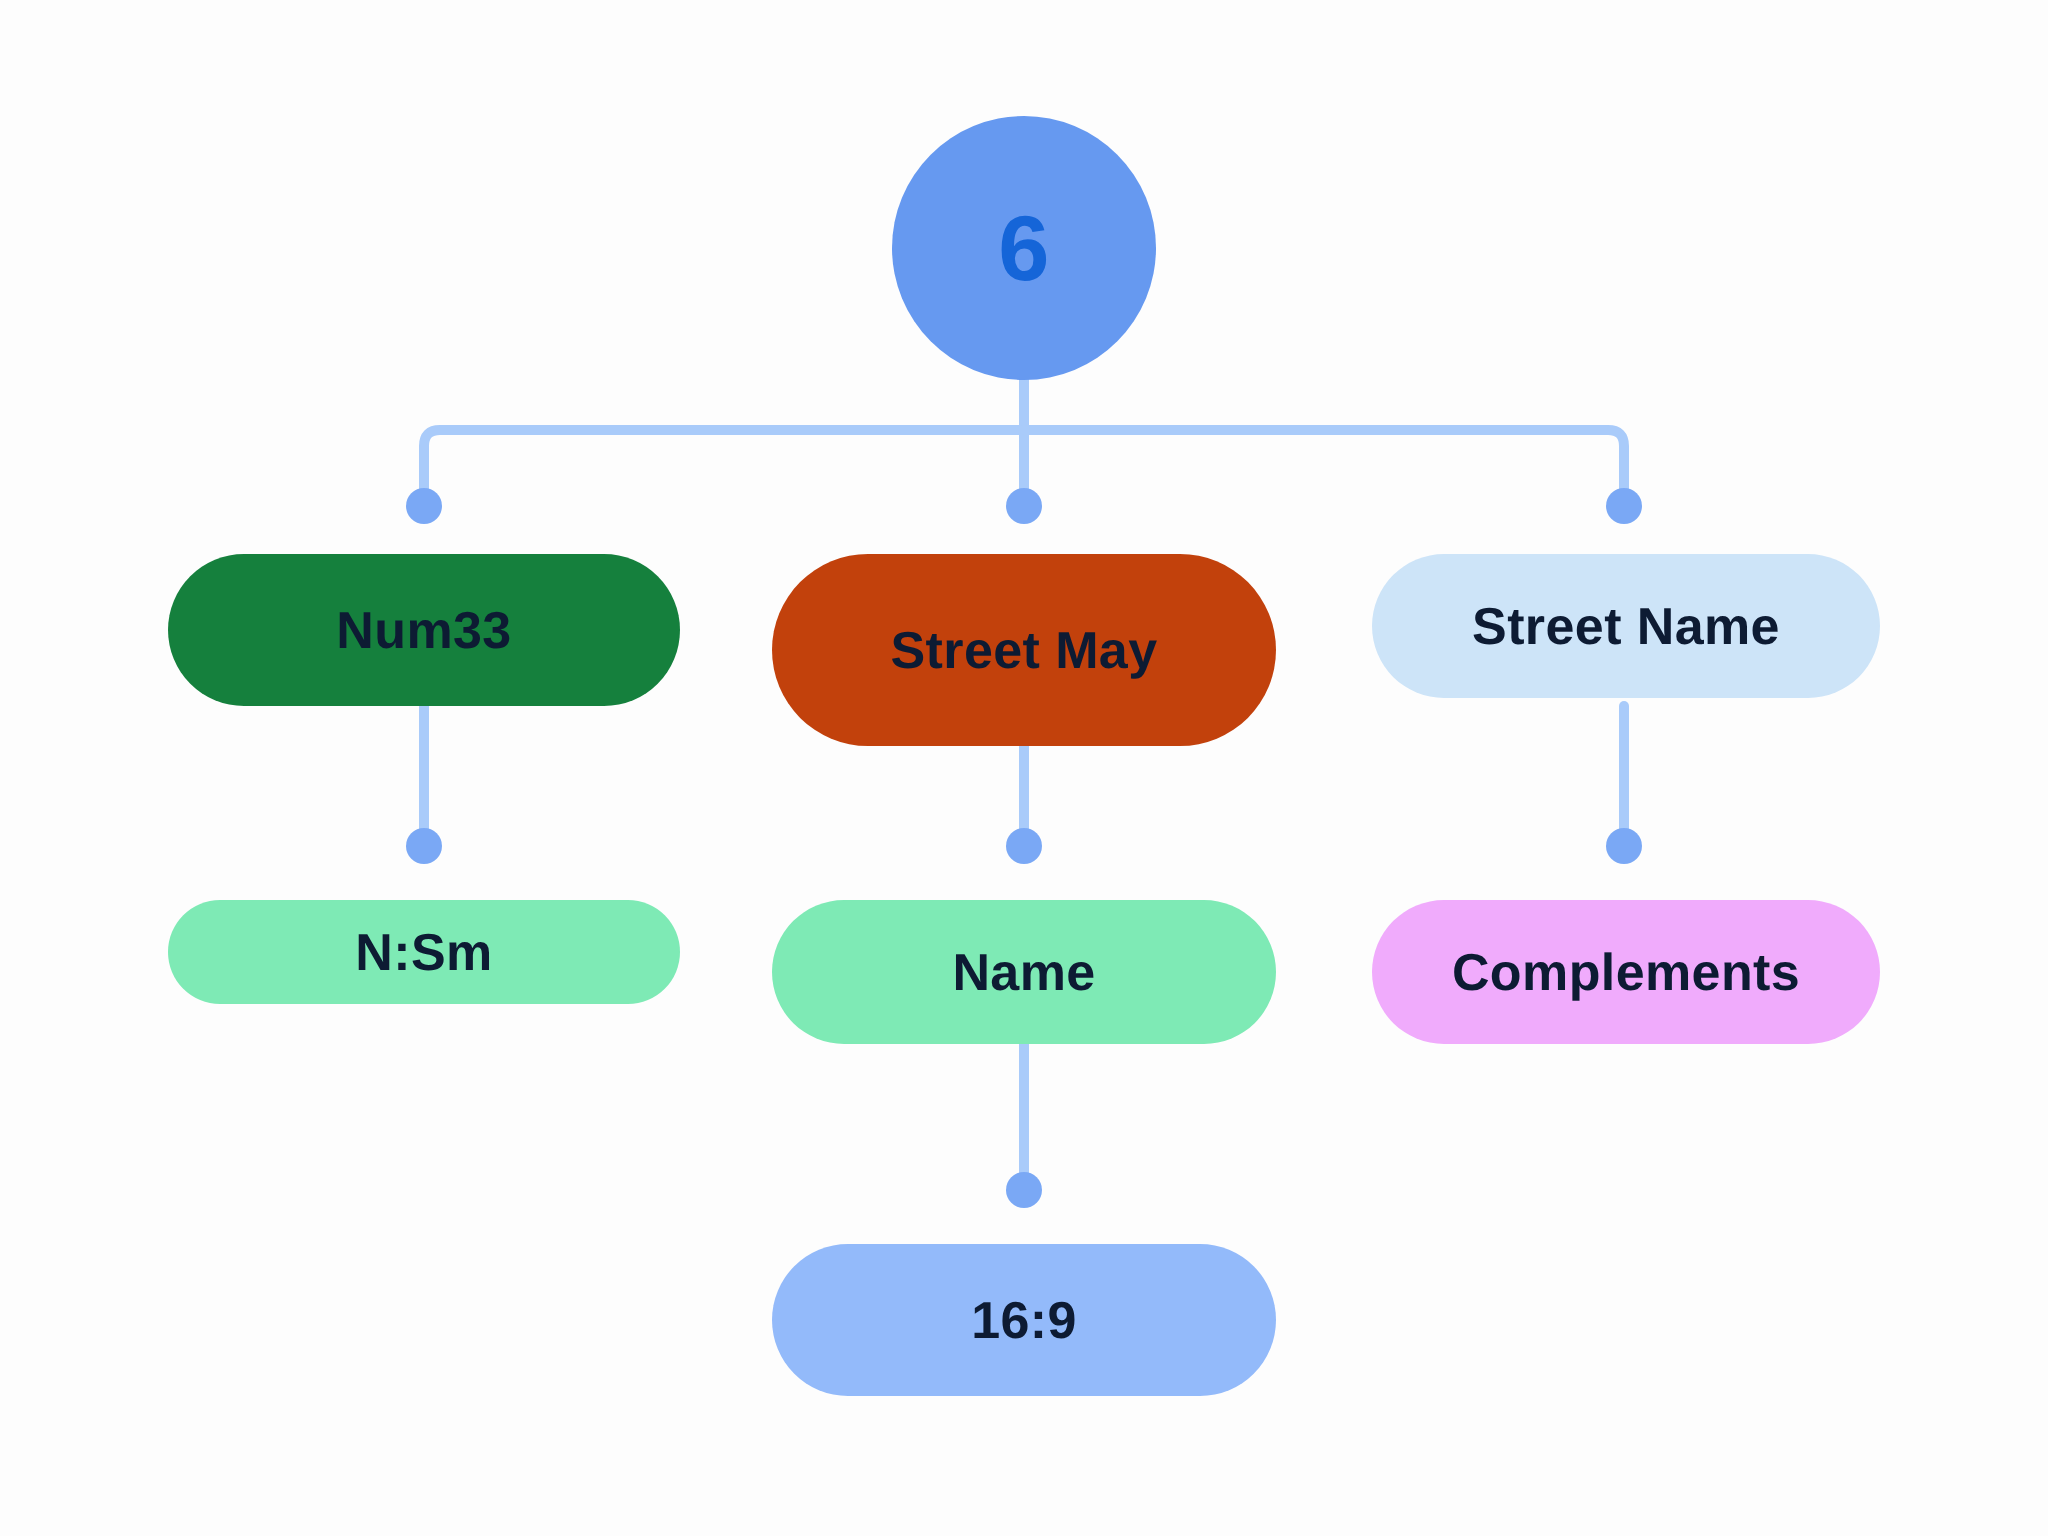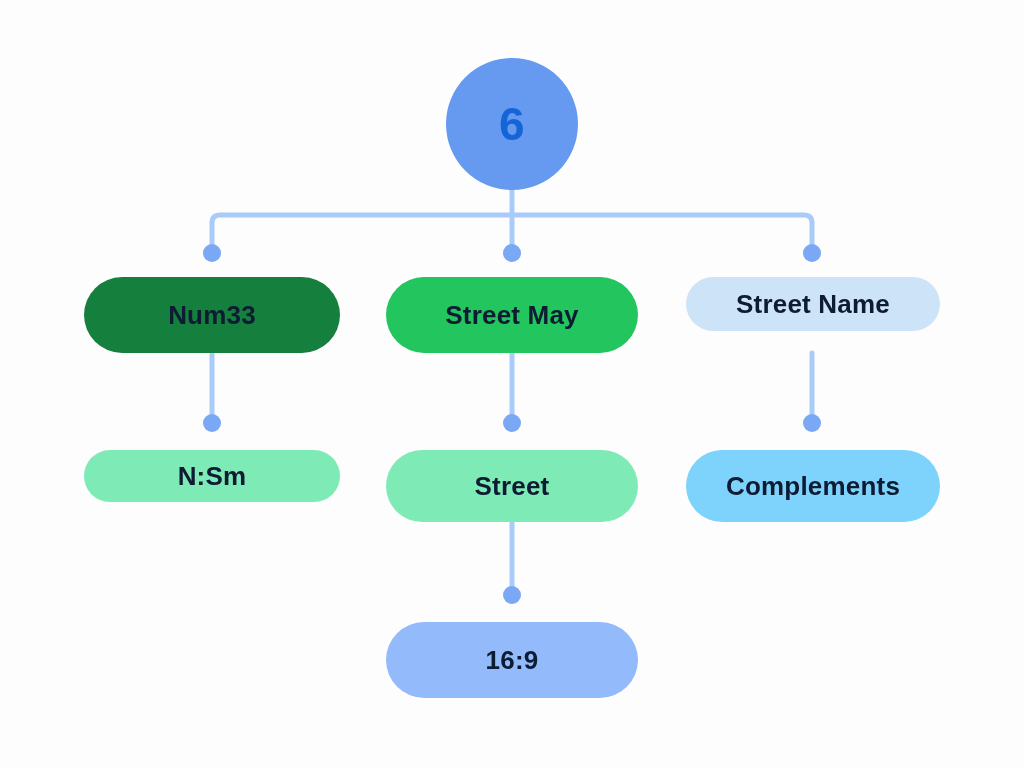--- a/index.html
+++ b/index.html
@@ -86,37 +86,37 @@
   </svg>
 
   <div class="node root-circle" style="left:446px; top:58px; width:132px; height:132px; background:#6699f0;">
     <span class="node-label">6</span>
   </div>
 
   <div class="node pill lvl1" style="left:84px; top:277px; width:256px; height:76px; background:#15803d;">
     <span class="node-label">Num33</span>
   </div>
 
-  <div class="node pill lvl1" style="left:386px; top:277px; width:252px; height:76px; background:#22c55e;">
+  <div class="node pill lvl1" style="left:386px; top:277px; width:252px; height:96px; background:#c2410c;">
     <span class="node-label">Street May</span>
   </div>
 
-  <div class="node pill lvl1" style="left:686px; top:277px; width:254px; height:54px; background:#cde4f8;">
+  <div class="node pill lvl1" style="left:686px; top:277px; width:254px; height:72px; background:#cde4f8;">
     <span class="node-label">Street Name</span>
   </div>
 
   <div class="node pill lvl2" style="left:84px; top:450px; width:256px; height:52px; background:#7eeab5;">
     <span class="node-label">N:Sm</span>
   </div>
 
   <div class="node pill lvl2" style="left:386px; top:450px; width:252px; height:72px; background:#7eeab5;">
-    <span class="node-label">Street</span>
+    <span class="node-label">Name</span>
   </div>
 
-  <div class="node pill lvl2" style="left:686px; top:450px; width:254px; height:72px; background:#7dd3fc;">
+  <div class="node pill lvl2" style="left:686px; top:450px; width:254px; height:72px; background:#f0abfc;">
     <span class="node-label">Complements</span>
   </div>
 
   <div class="node pill lvl3" style="left:386px; top:622px; width:252px; height:76px; background:#93bafa;">
     <span class="node-label">16:9</span>
   </div>
 
 </div>
 
 </body></html>

